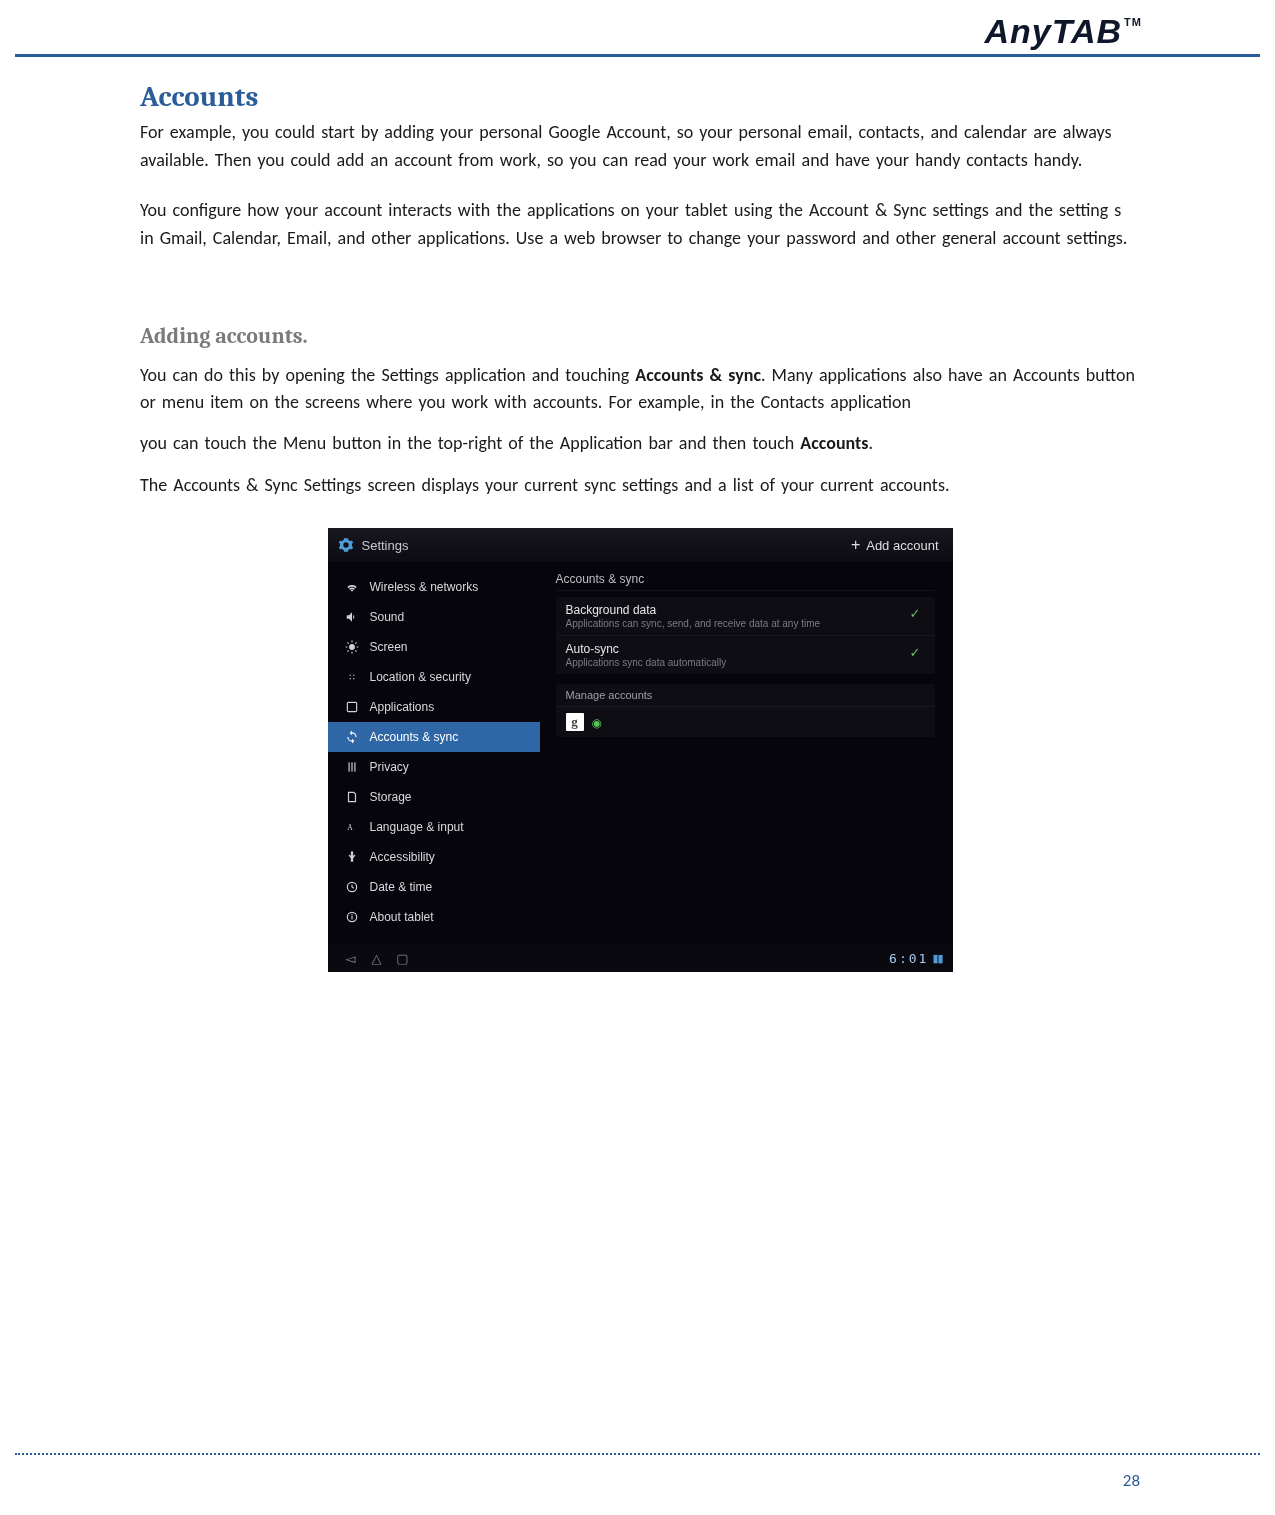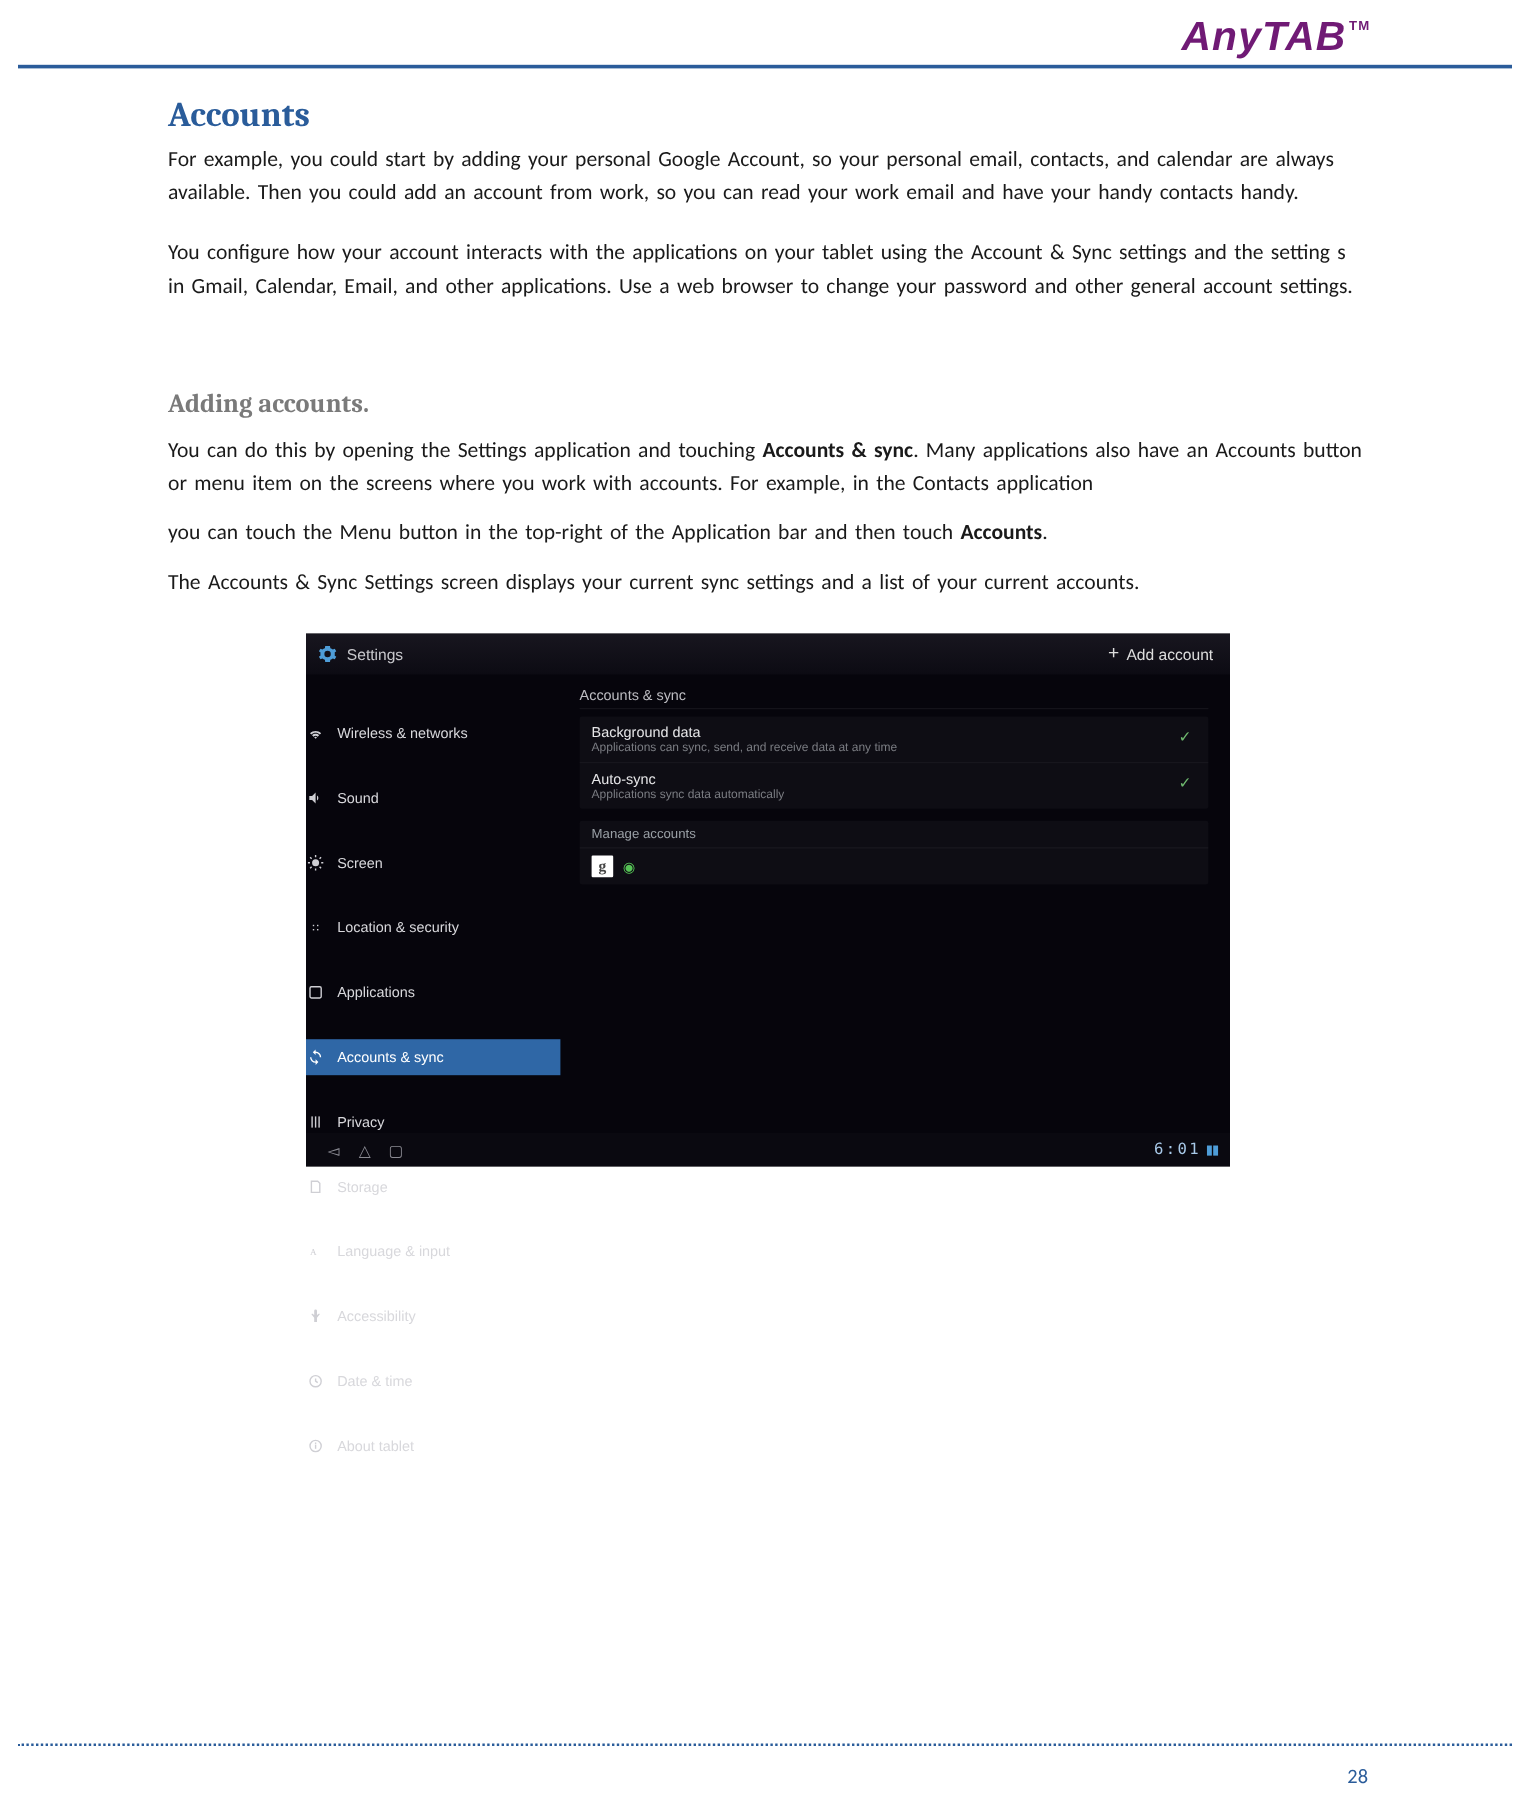--- a/index.html
+++ b/index.html
@@ -1,36 +1,36 @@
 <!DOCTYPE html>
 <html><head>
 <meta charset="utf-8">
 <style>
   * { margin:0; padding:0; box-sizing:border-box; }
   html,body { width:1275px; height:1515px; background:#fff; font-family:Calibri,"Segoe UI",Arial,sans-serif; color:#1a1a1a; }
   .page { position:relative; width:1275px; height:1515px; }
-  .brand { position:absolute; top:12px; right:135px; font-family:"Segoe UI",Arial,sans-serif; font-style:italic; font-weight:700; font-size:34px; letter-spacing:1px; color:#701a75;text-align:right; }
+  .brand { position:absolute; top:12px; right:135px; font-family:"Segoe UI",Arial,sans-serif; font-style:italic; font-weight:700; font-size:34px; letter-spacing:1px; color:#0f172a;text-align:right; }
   .brand sup { font-size:11px; vertical-align:top; position:relative; top:4px; left:2px; font-style:normal; }
   .top-rule { position:absolute; top:54px; left:15px; right:15px; height:3px; background:#2a5c9a; }
   .content { position:absolute; top:80px; left:140px; width:1000px; }
   h1.section-title { font-family:Cambria,Georgia,serif; font-size:29px; font-weight:700; color:#2a5c9a; margin-bottom:6px; }
   h2.sub-title { font-family:Cambria,Georgia,serif; font-size:22px; font-weight:700; color:#7a7a7a; margin-top:70px; margin-bottom:4px; }
   p.body { font-size:18px; line-height:1.55; color:#1a1a1a; margin-bottom:22px; word-spacing:2px; }
   p.body.tight { margin-bottom:0;margin-top:13px; }
   p.body.spaced { margin-top:14px; }
-  .screenshot { display:block; margin:28px auto 0 auto; width:770px; height:444px; background:#06050c; position:relative; font-family:"Segoe UI",Arial,sans-serif; }
+  .screenshot { display:block; margin:28px auto 0 auto; width:625px; height:444px; background:#06050c; position:relative; font-family:"Segoe UI",Arial,sans-serif; }
   .ss-topbar { position:absolute; top:0; left:0; right:0; height:34px; background:linear-gradient(#18161f,#0c0b13); display:flex; align-items:center; color:#c8c8cc; font-size:13px; }
   .ss-topbar .cog { width:16px; height:16px; margin:0 8px 0 10px; display:flex; align-items:center; justify-content:center; }
   .ss-topbar .cog svg { width:16px; height:16px; fill:#4e9dd8; }
   .ss-topbar .spacer { flex:1; }
   .ss-addacct { display:flex; align-items:center; gap:6px; padding-right:14px; color:#ddd; }
   .ss-addacct .plus { font-size:16px; line-height:1; }
   .ss-body { position:absolute; top:34px; left:0; right:0; bottom:28px; display:flex; }
   .ss-side { width:212px; padding-top:10px; }
-  .ss-side .row { display:flex; align-items:center; height:30px; color:#d8d8dc; font-size:12px; gap:10px;margin-top:24px; }
+  .ss-side .row { display:flex; align-items:center; height:30px; padding-left:16px; color:#d8d8dc; font-size:12px; gap:10px; }
   .ss-side .row .ic { width:16px; height:16px; display:flex; align-items:center; justify-content:center; }
   .ss-side .row.sel { background:#2f67a6; color:#fff; }
   .ss-main { flex:1; padding:10px 18px 0 16px; font-size:12px; color:#c8c8cc; }
   .ss-crumb { font-size:12px; color:#bdbdc2; margin-bottom:6px; border-bottom:1px solid rgba(255,255,255,0.06); padding-bottom:4px; }
   .ss-block { background:rgba(255,255,255,0.035); border-radius:2px; margin-bottom:10px; }
   .ss-block .hdr { font-size:11px; color:#9aa0a6; padding:5px 10px; border-bottom:1px solid rgba(255,255,255,0.05); }
   .ss-block .opt { padding:6px 10px; display:flex; align-items:flex-start; border-bottom:1px solid rgba(255,255,255,0.04); }
   .ss-block .opt:last-child { border-bottom:none; }
   .ss-block .opt .txt { flex:1; }
   .ss-block .opt .ttl { color:#e6e6e8; font-size:12px; }

